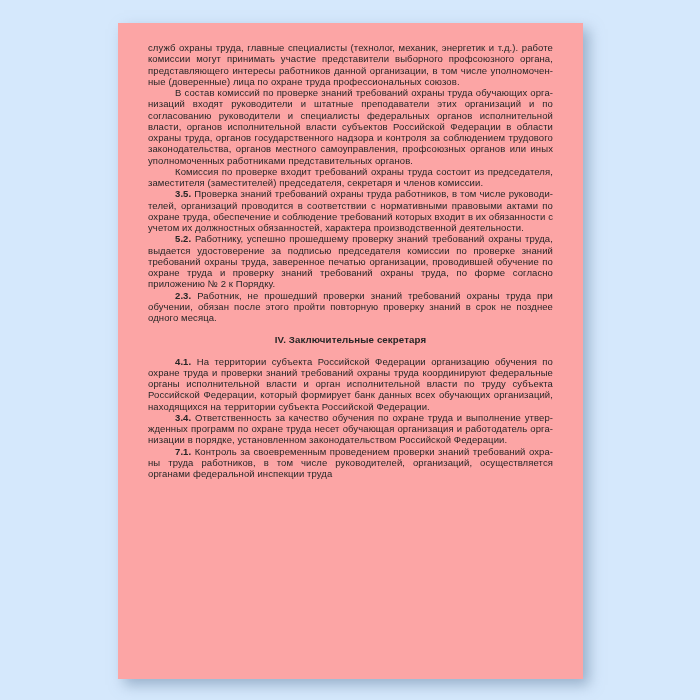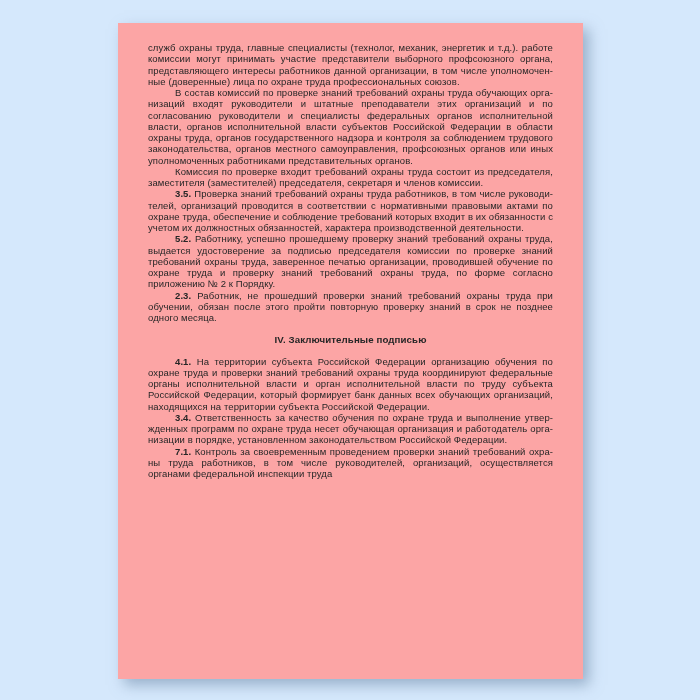--- a/index.html
+++ b/index.html
@@ -54,18 +54,18 @@
 <body>
 
 <div class="paper">
   <div class="doc" id="doc-body">
       <p class="">служб охраны труда, главные специалисты (технолог, механик, энергетик и т.д.).  работе комиссии могут принимать участие представители выборного профсоюзного органа, представляющего интересы работников данной организации, в том числе уполномочен­ные (доверенные) лица по охране труда профессиональных союзов.</p>
       <p class="indent">В состав комиссий по проверке знаний требований охраны труда обучающих орга­низаций входят руководители и штатные преподаватели этих организаций и по согласова­нию руководители и специалисты федеральных органов исполнительной власти, органов исполнительной власти субъектов Российской Федерации в области охраны труда, орга­нов государственного надзора и контроля за соблюдением трудового законодательства, органов местного самоуправления, профсоюзных органов или иных уполномоченных работниками представительных органов.</p>
       <p class="indent">Комиссия по проверке входит требований охраны труда состоит из председателя, заместителя (заместителей) председателя, секретаря и членов комиссии.</p>
       <p class="indent"><span class="lead">3.5.</span> Проверка знаний требований охраны труда работников, в том числе руководи­телей, организаций проводится в соответствии с нормативными правовыми актами по охране труда, обеспечение и соблюдение требований которых входит в их обязанности с учетом их должностных обязанностей, характера производственной деятельности.</p>
       <p class="indent"><span class="lead">5.2.</span> Работнику, успешно прошедшему проверку знаний требований охраны труда, выдается удостоверение за подписью председателя комиссии по проверке знаний требо­ваний охраны труда, заверенное печатью организации, проводившей обучение по охране труда и проверку знаний требований охраны труда, по форме согласно приложению № 2 к Порядку.</p>
       <p class="indent"><span class="lead">2.3.</span> Работник, не прошедший проверки знаний требований охраны труда при обуче­нии, обязан после этого пройти повторную проверку знаний в срок не позднее одного месяца.</p>
-      <h2 class="heading">IV. Заключительные подписью</h2>
+      <h2 class="heading">IV. Заключительные секретаря</h2>
       <p class="indent"><span class="lead">4.1.</span> На территории субъекта Российской Федерации организацию обучения по охране труда и проверки знаний требований охраны труда координируют федеральные органы исполнительной власти и орган исполнительной власти по труду субъекта Россий­ской Федерации, который формирует банк данных всех обучающих организаций, находя­щихся на территории субъекта Российской Федерации.</p>
       <p class="indent"><span class="lead">3.4.</span> Ответственность за качество обучения по охране труда и выполнение утвер­жденных программ по охране труда несет обучающая организация и работодатель орга­низации в порядке, установленном законодательством Российской Федерации.</p>
       <p class="indent"><span class="lead">7.1.</span> Контроль за своевременным проведением проверки знаний требований охра­ны труда работников, в том числе руководителей, организаций, осуществляется органами федеральной инспекции труда</p>
     </div>
 </div>
 
 </body></html>

